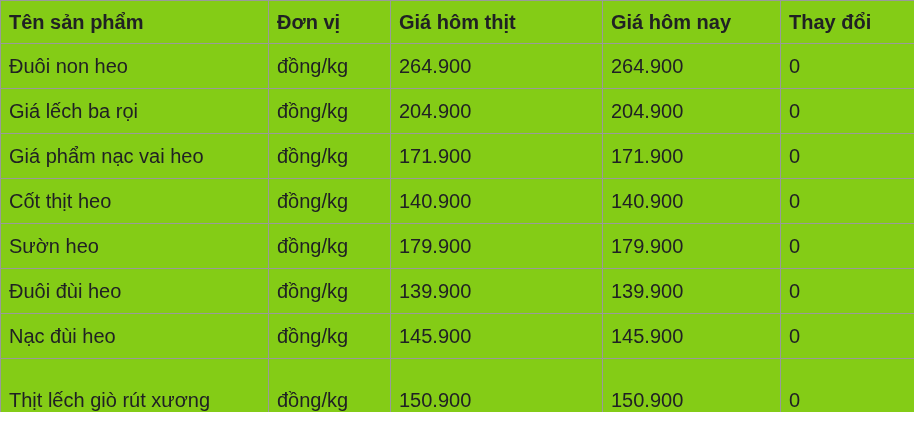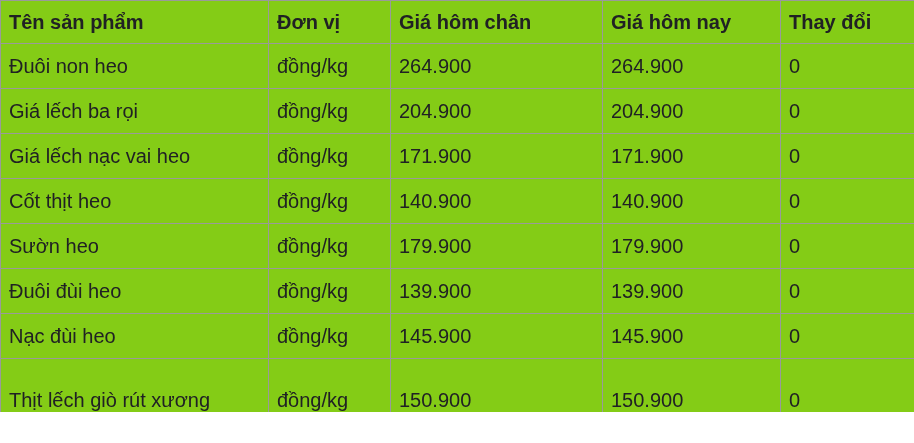--- a/index.html
+++ b/index.html
@@ -51,42 +51,42 @@
       <col style="width:268px">
       <col style="width:122px">
       <col style="width:212px">
       <col style="width:178px">
       <col style="width:136px">
     </colgroup>
     <thead>
       <tr class="header-row">
         <th>Tên sản phẩm</th>
         <th>Đơn vị</th>
-        <th>Giá hôm chân</th>
+        <th>Giá hôm thịt</th>
         <th>Giá hôm nay</th>
         <th>Thay đổi</th>
       </tr>
     </thead>
     <tbody>
       <tr class="data-row">
         <td><span class="product-text">Đuôi non heo</span></td>
         <td>đồng/kg</td>
         <td>264.900</td>
         <td>264.900</td>
         <td>0</td>
       </tr>
       <tr class="data-row">
         <td><span class="product-text">Giá lếch ba rọi</span></td>
         <td>đồng/kg</td>
         <td>204.900</td>
         <td>204.900</td>
         <td>0</td>
       </tr>
       <tr class="data-row">
-        <td><span class="product-text">Giá lếch nạc vai heo</span></td>
+        <td><span class="product-text">Giá phẩm nạc vai heo</span></td>
         <td>đồng/kg</td>
         <td>171.900</td>
         <td>171.900</td>
         <td>0</td>
       </tr>
       <tr class="data-row">
         <td><span class="product-text">Cốt thịt heo</span></td>
         <td>đồng/kg</td>
         <td>140.900</td>
         <td>140.900</td>

